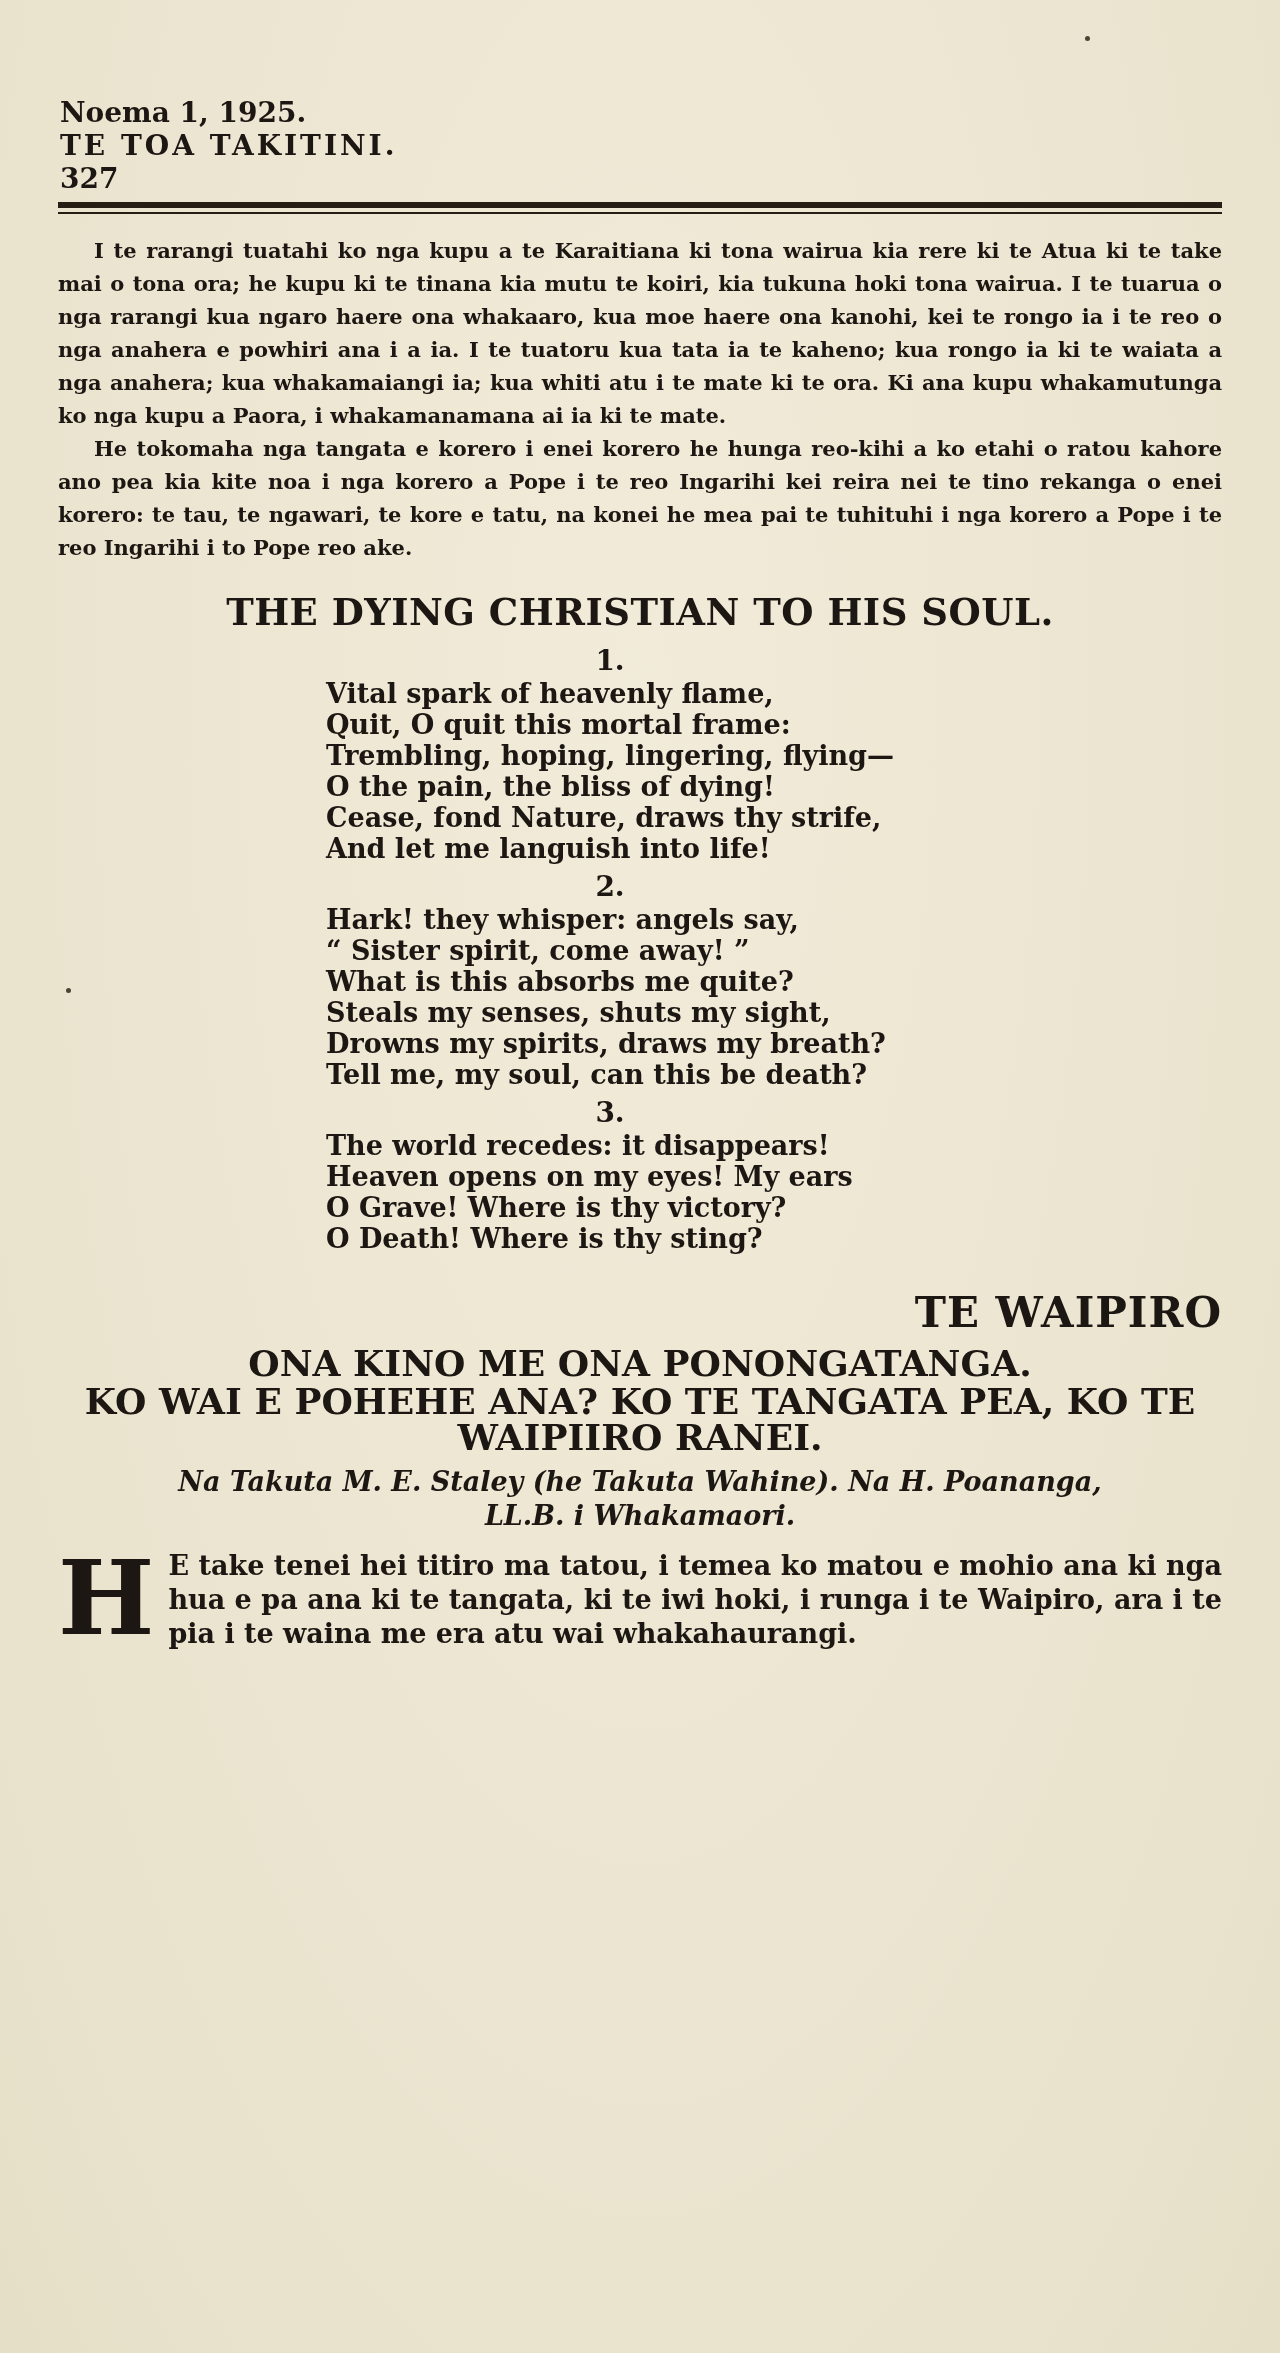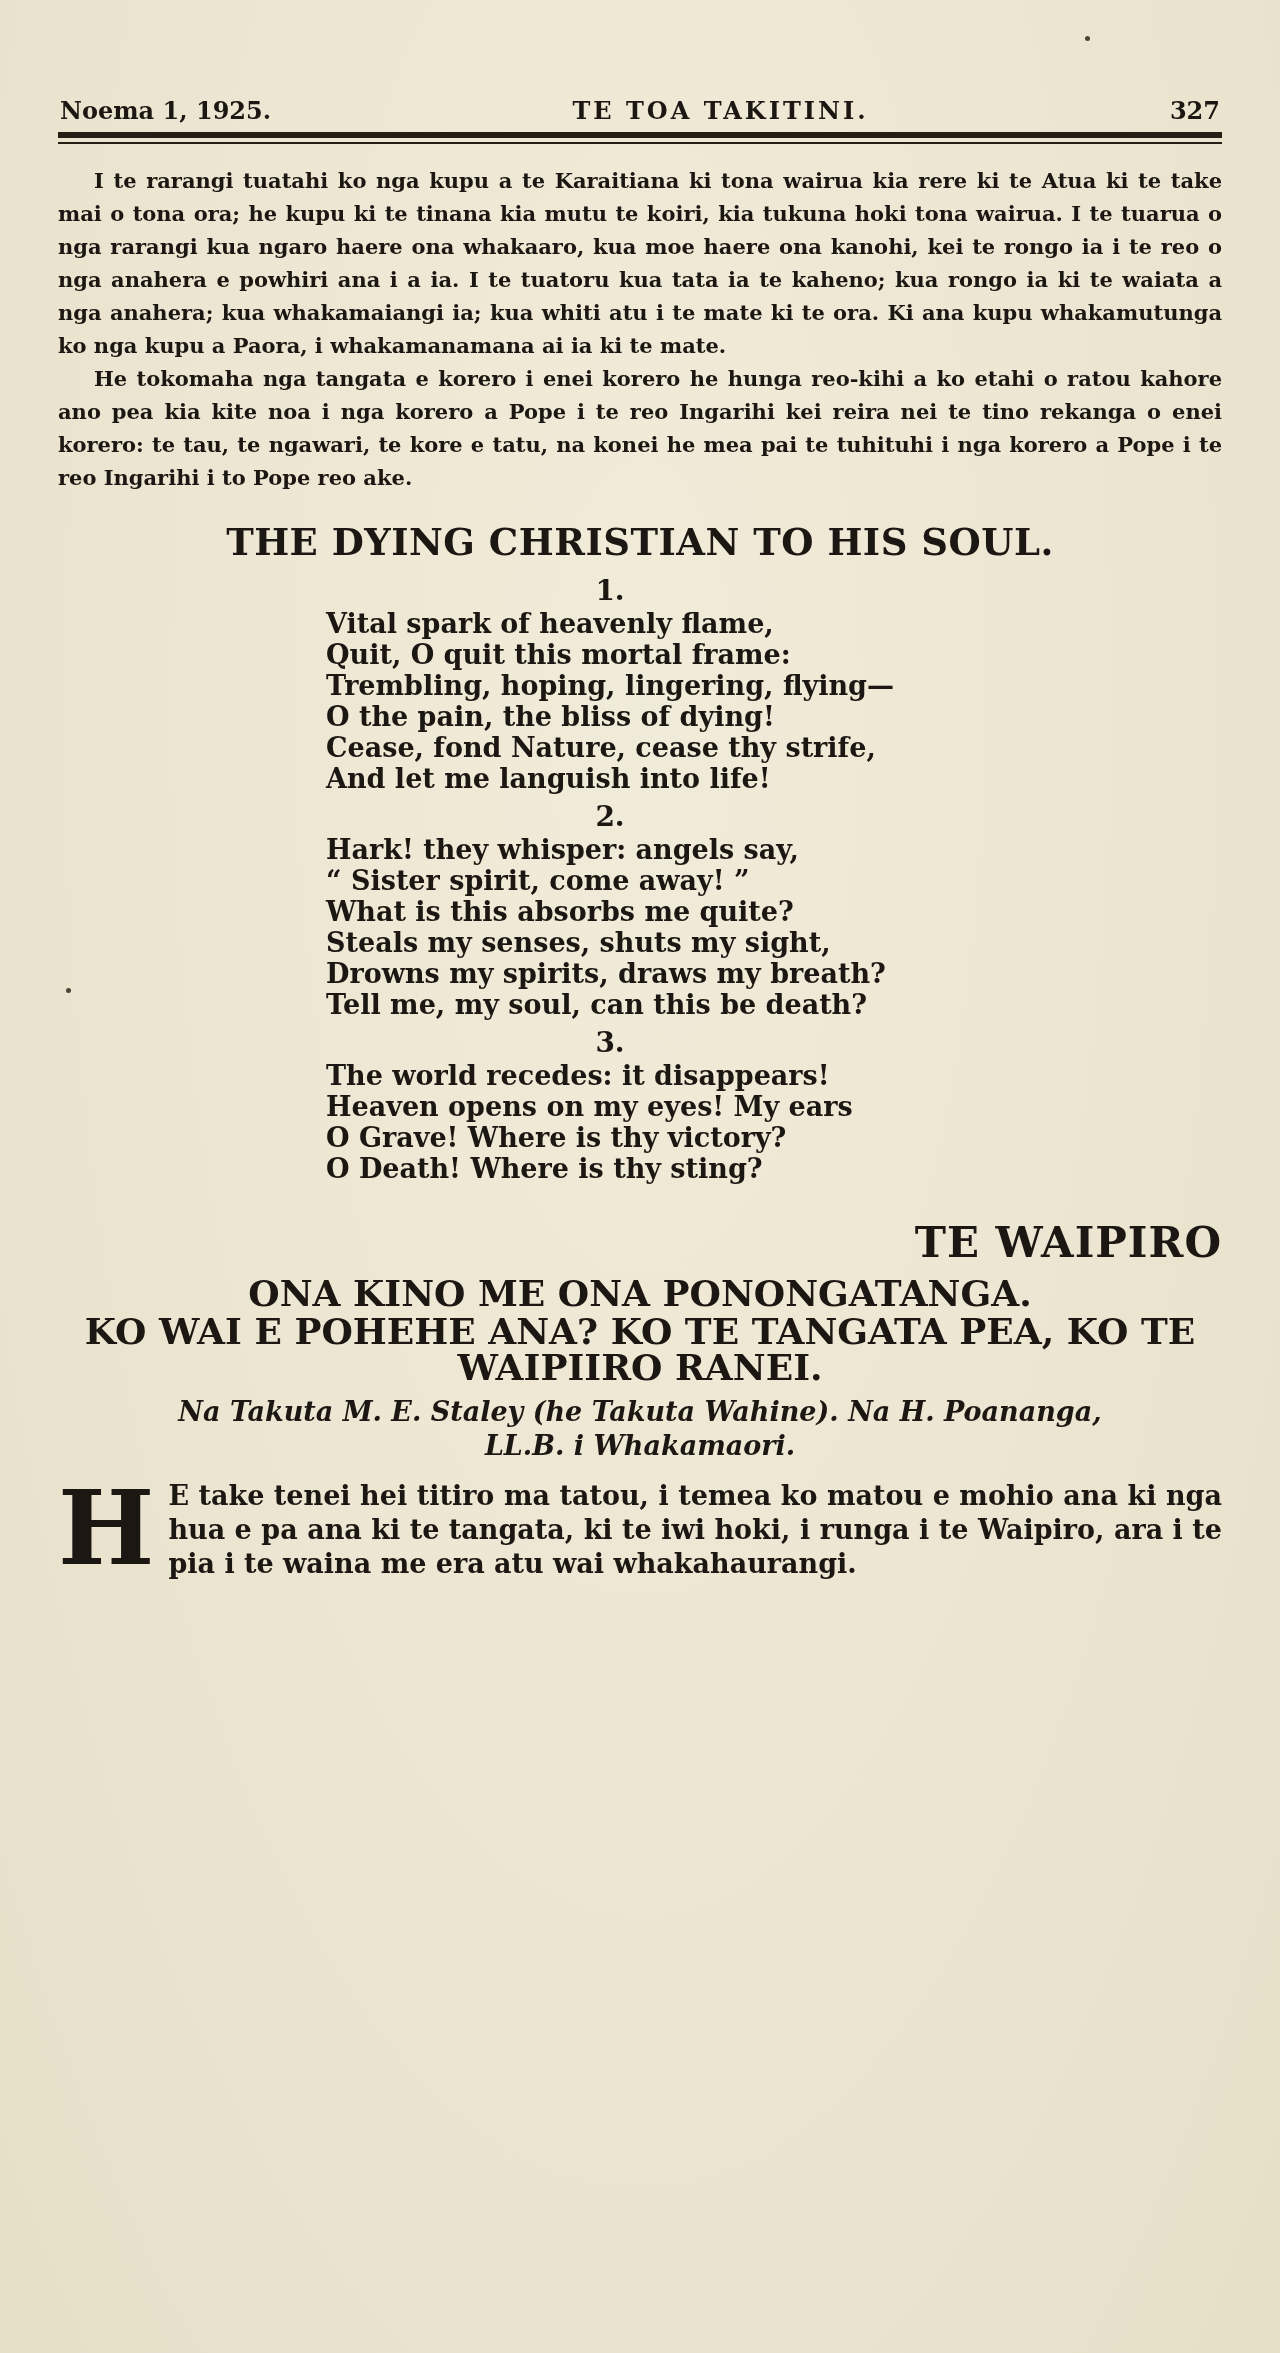--- a/index.html
+++ b/index.html
@@ -12,23 +12,24 @@
     padding: 96px 58px 0 58px;
     background: radial-gradient(ellipse at 50% 30%, #f1ebd9 0%, #ece5d1 55%, #e6dfc8 100%);
     color: #1c1712;
     font-family: "DejaVu Serif", "Liberation Serif", serif;
     overflow: hidden;
   }
   .header {
     display: flex;
     justify-content: space-between;
     align-items: baseline;
-    font-size: 24px;
+    font-size: 28px;
     font-weight: bold;
     padding: 0 2px;
+    flex-direction: column;
   }
   .masthead { letter-spacing: 3px; }
   .double-rule {
     margin-top: 7px;
     height: 4px;
     border-top: 6px solid #241e15;
     border-bottom: 2px solid #241e15;
     margin-bottom: 20px;
   }
   .body-para {
@@ -130,21 +131,21 @@
   <h2 class="poem-title">THE DYING CHRISTIAN TO HIS SOUL.</h2>
 
   <div class="poem">
 
     <div class="stanza">
       <div class="stanza-number">1.</div>
       <div class="poem-line">Vital spark of heavenly flame,</div>
       <div class="poem-line">Quit, O quit this mortal frame:</div>
       <div class="poem-line">Trembling, hoping, lingering, flying—</div>
       <div class="poem-line">O the pain, the bliss of dying!</div>
-      <div class="poem-line">Cease, fond Nature, cease thy strife,</div>
+      <div class="poem-line">Cease, fond Nature, draws thy strife,</div>
       <div class="poem-line">And let me languish into life!</div>
     </div>
 
     <div class="stanza">
       <div class="stanza-number">2.</div>
       <div class="poem-line">Hark! they whisper: angels say,</div>
       <div class="poem-line">“ Sister spirit, come away! ”</div>
       <div class="poem-line">What is this absorbs me quite?</div>
       <div class="poem-line">Steals my senses, shuts my sight,</div>
       <div class="poem-line">Drowns my spirits, draws my breath?</div>

